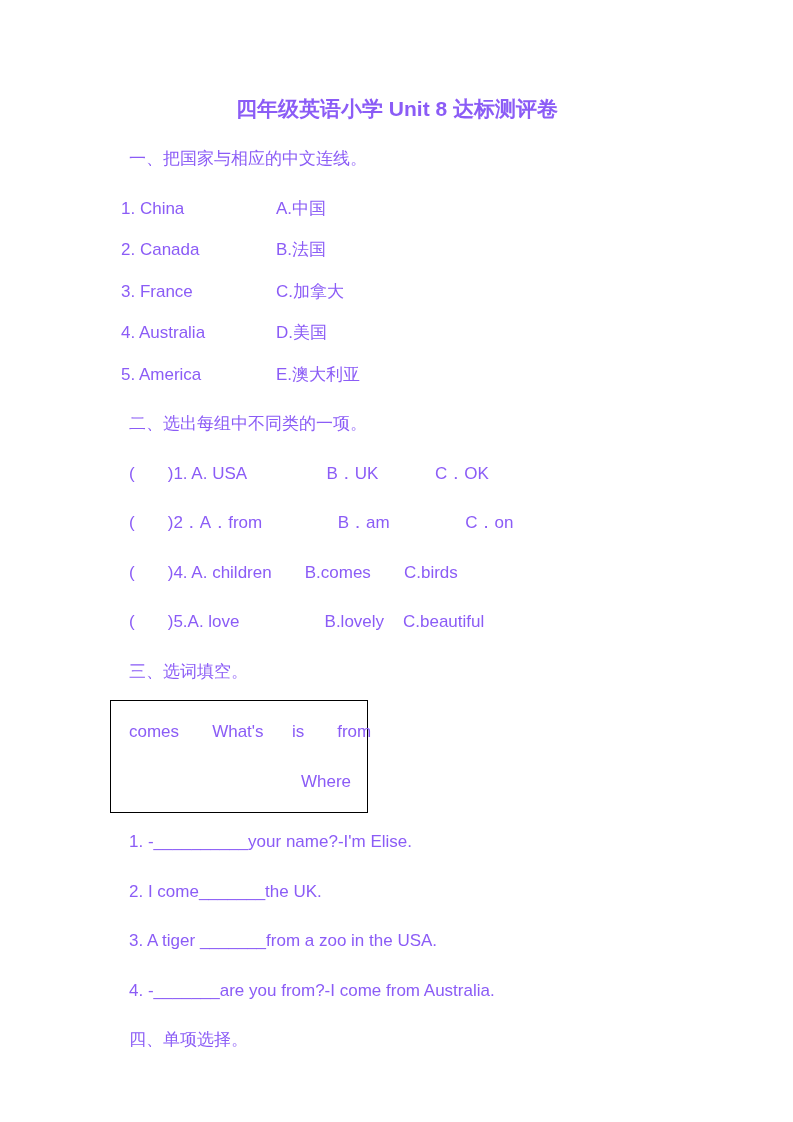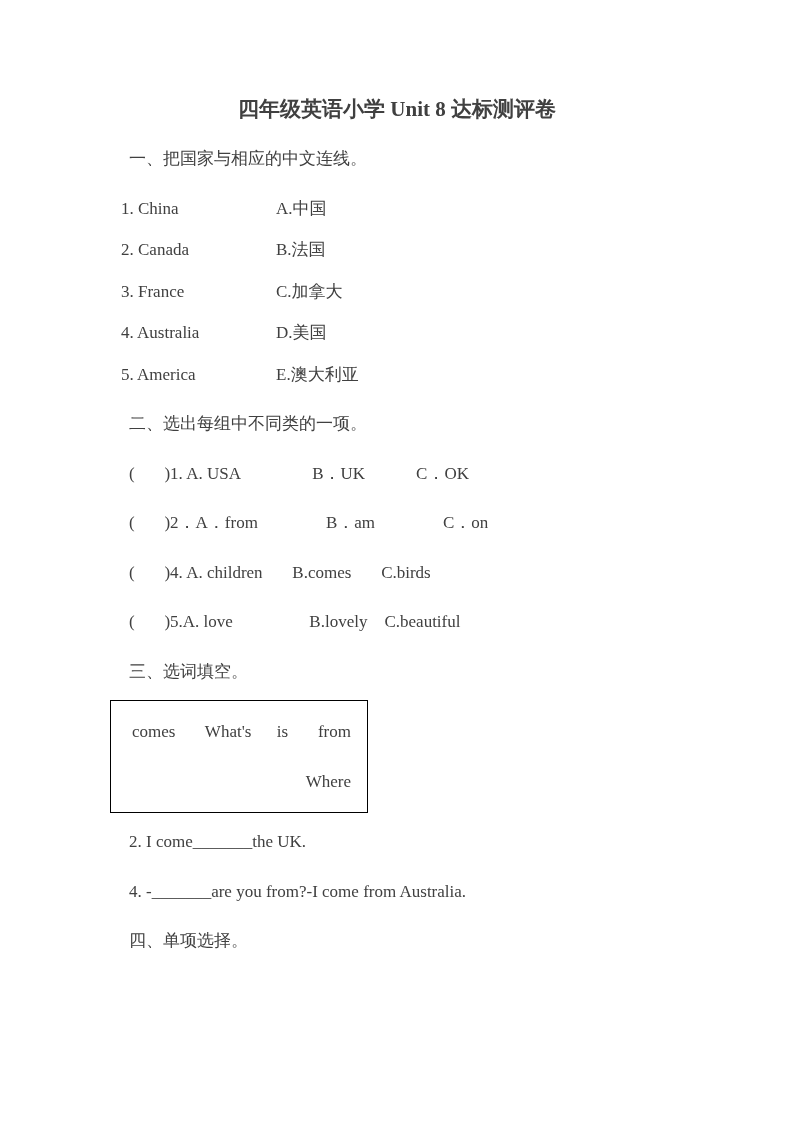--- a/index.html
+++ b/index.html
@@ -5,22 +5,22 @@
   html, body {
     margin: 0;
     padding: 0;
     background: #ffffff;
   }
   .page {
     position: relative;
     width: 793px;
     height: 1122px;
     background: #ffffff;
-    color: #404040;
-    font-family: Liberation Serif, serif;
+    color: #8b5cf6;
+    font-family: Liberation Sans, sans-serif;
     box-sizing: border-box;
     padding: 88px 100px 0 121px;
     overflow: hidden;
   }
   .title {
     font-size: 21px;
     line-height: 42px;
     text-align: center;
     margin: 0 20px 0 0;
     white-space: pre;
@@ -90,18 +90,20 @@
   <p class="line">(       )4. A. children       B.comes       C.birds</p>
   <p class="line">(       )5.A. love                  B.lovely    C.beautiful</p>
 
   <p class="line">三、选词填空。</p>
 
   <div class="word-box">
     <p class="line">comes       What's      is       from</p>
     <p class="line">Where</p>
   </div>
 
+  <p class="line">1. -__________your name?-I'm Elise.</p>
   <p class="line">2. I come_______the UK.</p>
+  <p class="line">3. A tiger _______from a zoo in the USA.</p>
   <p class="line">4. -_______are you from?-I come from Australia.</p>
 
   <p class="line">四、单项选择。</p>
 
 </div>
 
 </body></html>

